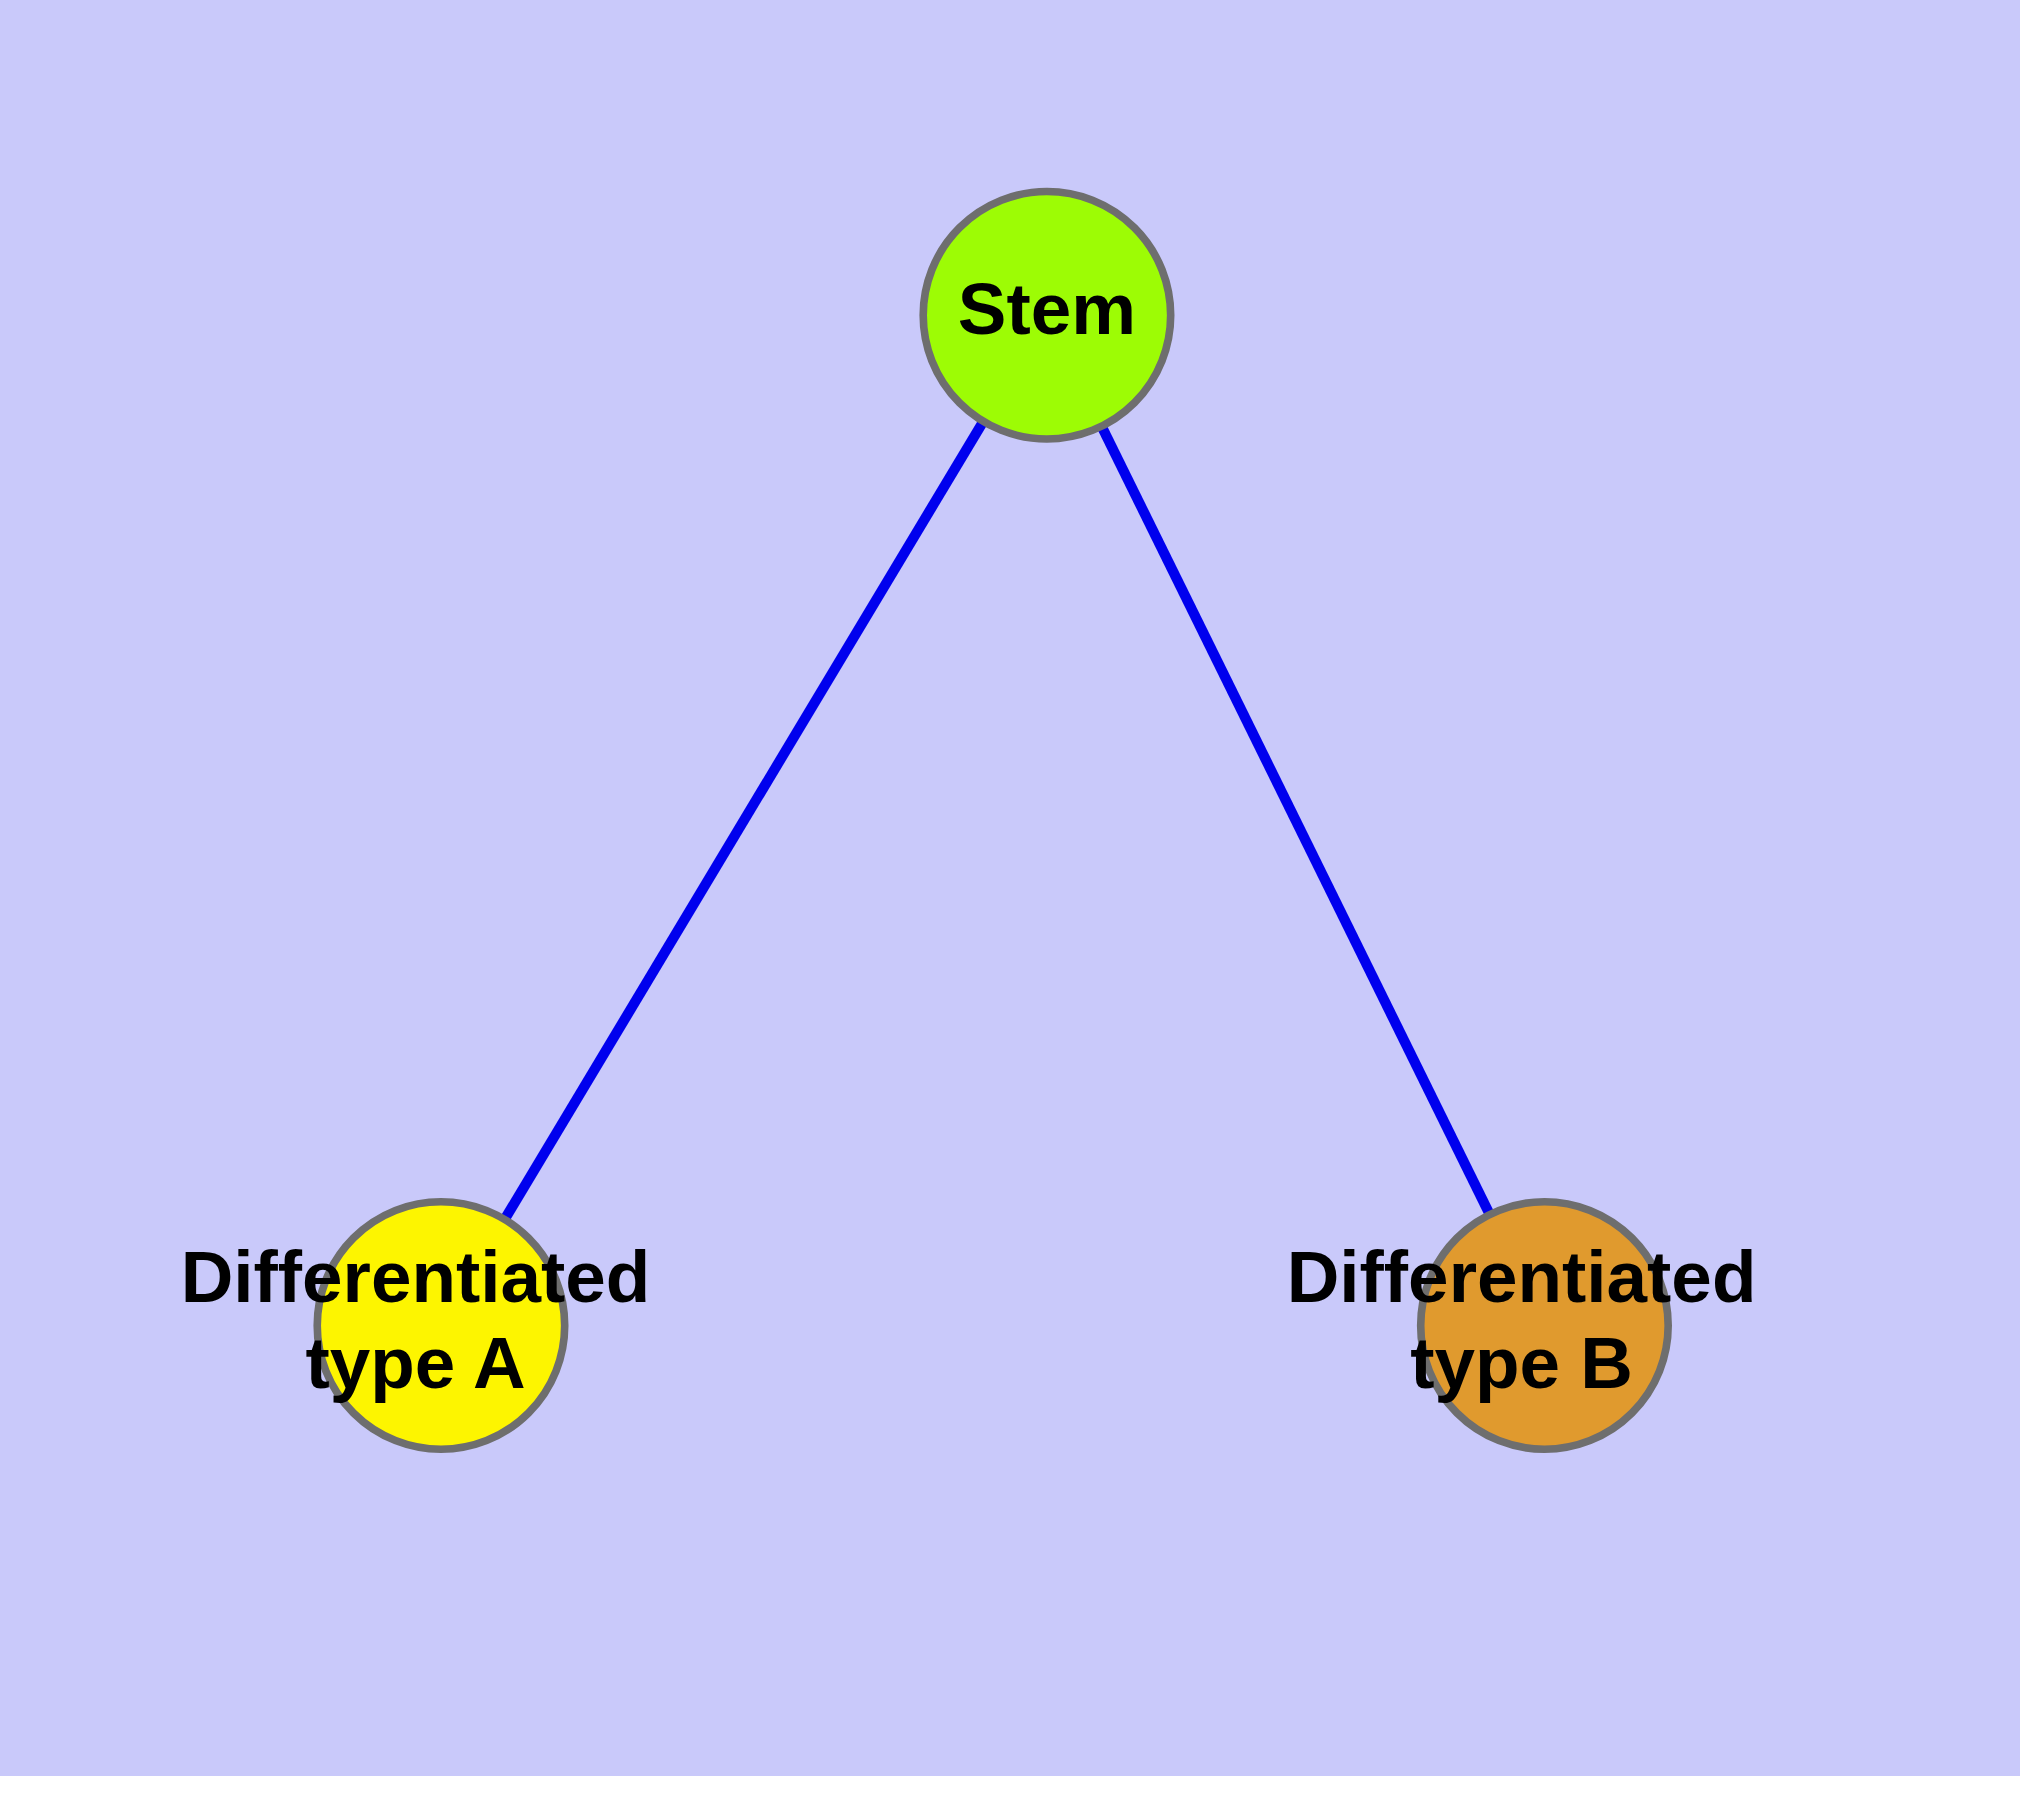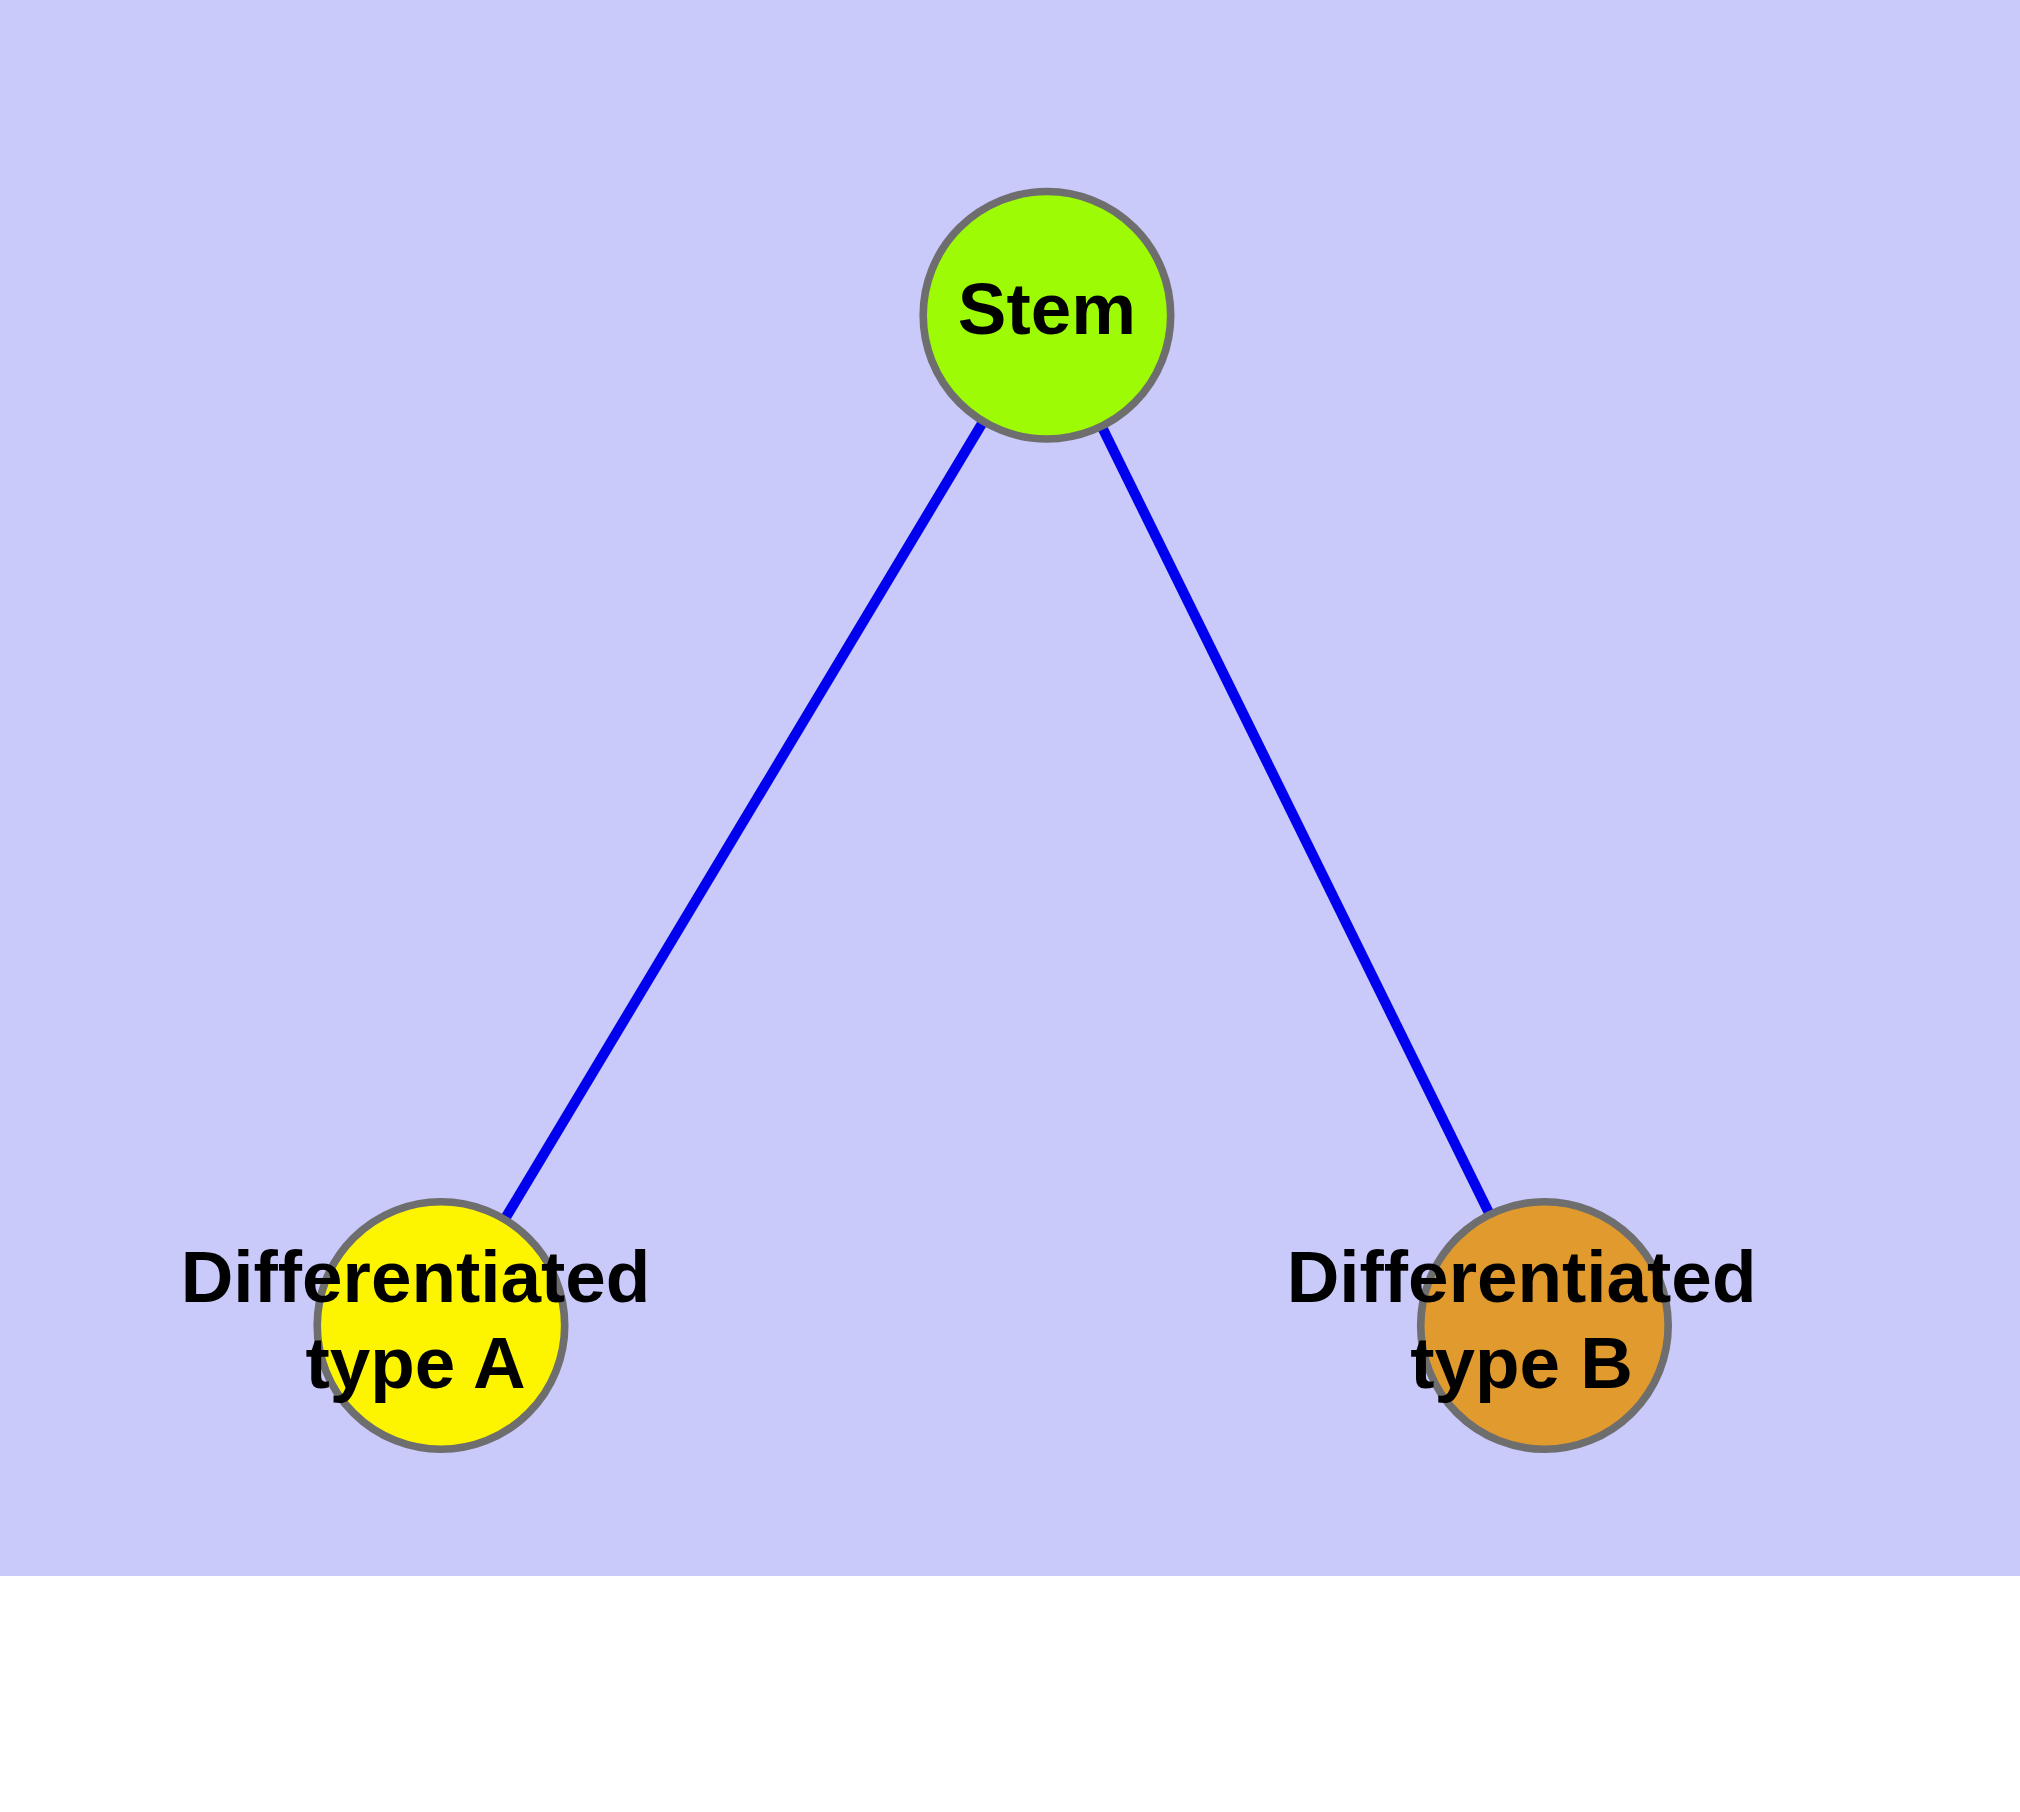--- a/index.html
+++ b/index.html
@@ -3,21 +3,21 @@
 <meta charset="utf-8">
 <style>
   html, body {
     margin: 0;
     padding: 0;
     background: #ffffff;
   }
   #canvas {
     position: relative;
     width: 2021px;
-    height: 1576px;
+    height: 1776px;
     background: #c9c9fa;
     overflow: hidden;
     font-family: "Liberation Sans", sans-serif;
   }
   #graph-svg {
     position: absolute;
     left: 0;
     top: 0;
     width: 2021px;
     height: 1812px;

